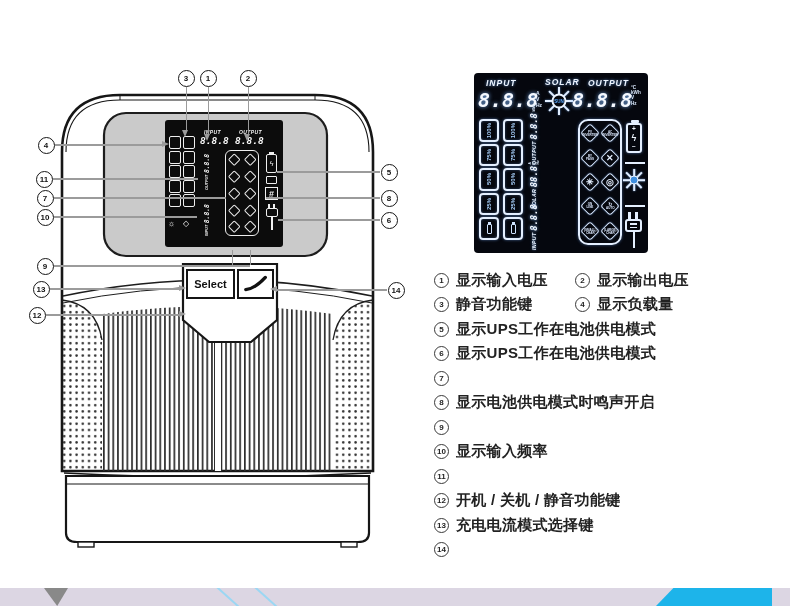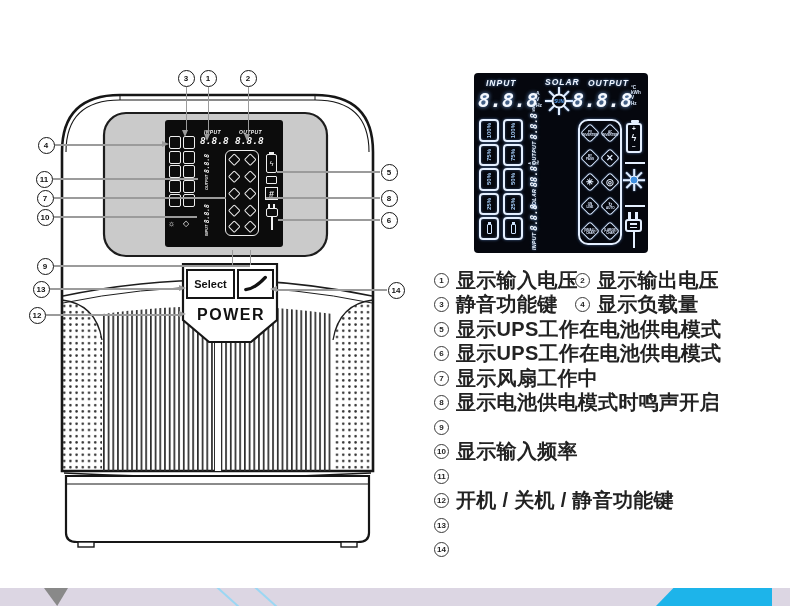--- a/index.html
+++ b/index.html
@@ -114,21 +114,21 @@
   .psl{position:absolute;left:5px;width:7px;height:1.5px;background:#e4efff}
   .pcord{position:absolute;left:7.5px;top:20px;width:2px;height:16px;background:#e4efff}
 
   
   .legend{position:absolute;left:434px;top:268px;z-index:3}
   .lrow{height:24.5px;display:flex;align-items:center}
   .litem{display:flex;align-items:center;gap:7px}
   .litem.pair{width:141px}
   .ln{width:15px;height:15px;border:1.2px solid #3a3a3a;border-radius:50%;display:flex;align-items:center;justify-content:center;
       font-size:8px;font-weight:bold;color:#222;flex:0 0 15px}
-  .lt{font-size:20px;color:#222;font-weight:bold;letter-spacing:.3px;white-space:nowrap}
+  .lt{font-size:15px;color:#222;font-weight:bold;letter-spacing:.3px;white-space:nowrap}
 </style>
 </head>
 <body>
 
 <div class="canvas">
 
 
   <div class="band-bot">
     <i class="tri"></i>
     <i class="bline" style="left:228px"></i>
@@ -228,21 +228,20 @@
         <i class="mcord"></i>
     </div>
   </div>
 
   <div class="btn-select">Select</div>
   <div class="btn-curve">
     <svg width="28" height="22" viewBox="0 0 30 22">
       <path d="M4,17 Q14,16 25,4" stroke="#111" stroke-width="3.5" fill="none" stroke-linecap="round"></path>
     </svg>
   </div>
-  <div class="power">POWER</div>
 
   <i class="cl v" style="left:185.5px;top:87px;height:45px"></i>
   <i class="cl v" style="left:207.5px;top:87px;height:49px"></i>
   <i class="cl v" style="left:247.5px;top:87px;height:49px"></i>
   <i class="ar ar-d" style="left:182px;top:130px"></i>
   <i class="ar ar-d" style="left:204px;top:134px"></i>
   <i class="ar ar-d" style="left:244px;top:134px"></i>
   <i class="cl h" style="left:55px;top:144px;width:107px"></i>
   <i class="ar ar-r" style="left:162px;top:140.5px"></i>
   <i class="cl h" style="left:53px;top:178px;width:145px"></i>
@@ -484,21 +483,20 @@
       </div>
     <div class="lrow">
         <div class="litem">
           <span class="ln">6</span>
           <span class="lt">显示UPS工作在电池供电模式</span>
         </div>
       </div>
     <div class="lrow">
         <div class="litem">
           <span class="ln">7</span>
-          <span class="lt">显示风扇工作中</span>
         </div>
       </div>
     <div class="lrow">
         <div class="litem">
           <span class="ln">8</span>
           <span class="lt">显示电池供电模式时鸣声开启</span>
         </div>
       </div>
     <div class="lrow">
         <div class="litem">
@@ -518,20 +516,21 @@
       </div>
     <div class="lrow">
         <div class="litem">
           <span class="ln">12</span>
           <span class="lt">开机 / 关机 / 静音功能键</span>
         </div>
       </div>
     <div class="lrow">
         <div class="litem">
           <span class="ln">13</span>
+          <span class="lt">充电电流模式选择键</span>
         </div>
       </div>
     <div class="lrow">
         <div class="litem">
           <span class="ln">14</span>
         </div>
       </div>
   </div>
 
 </div>

